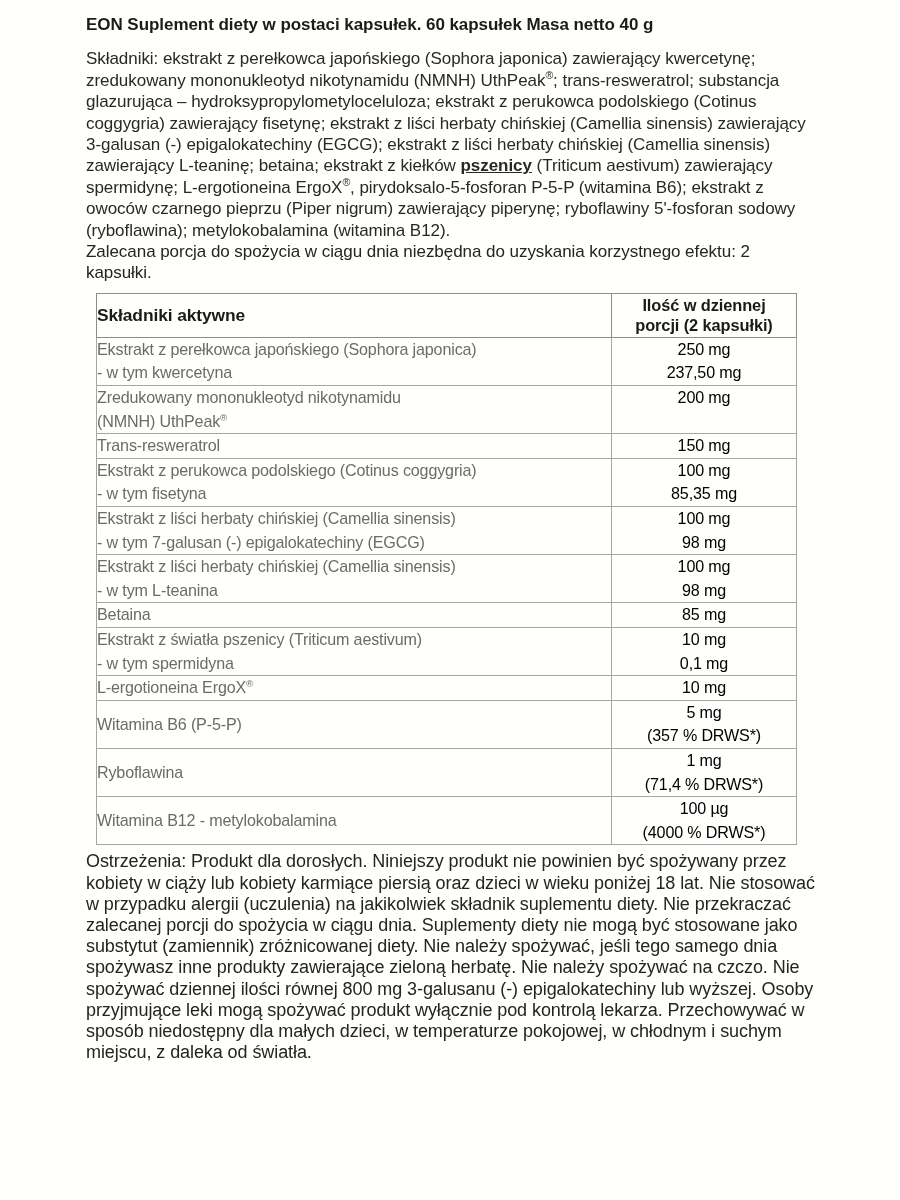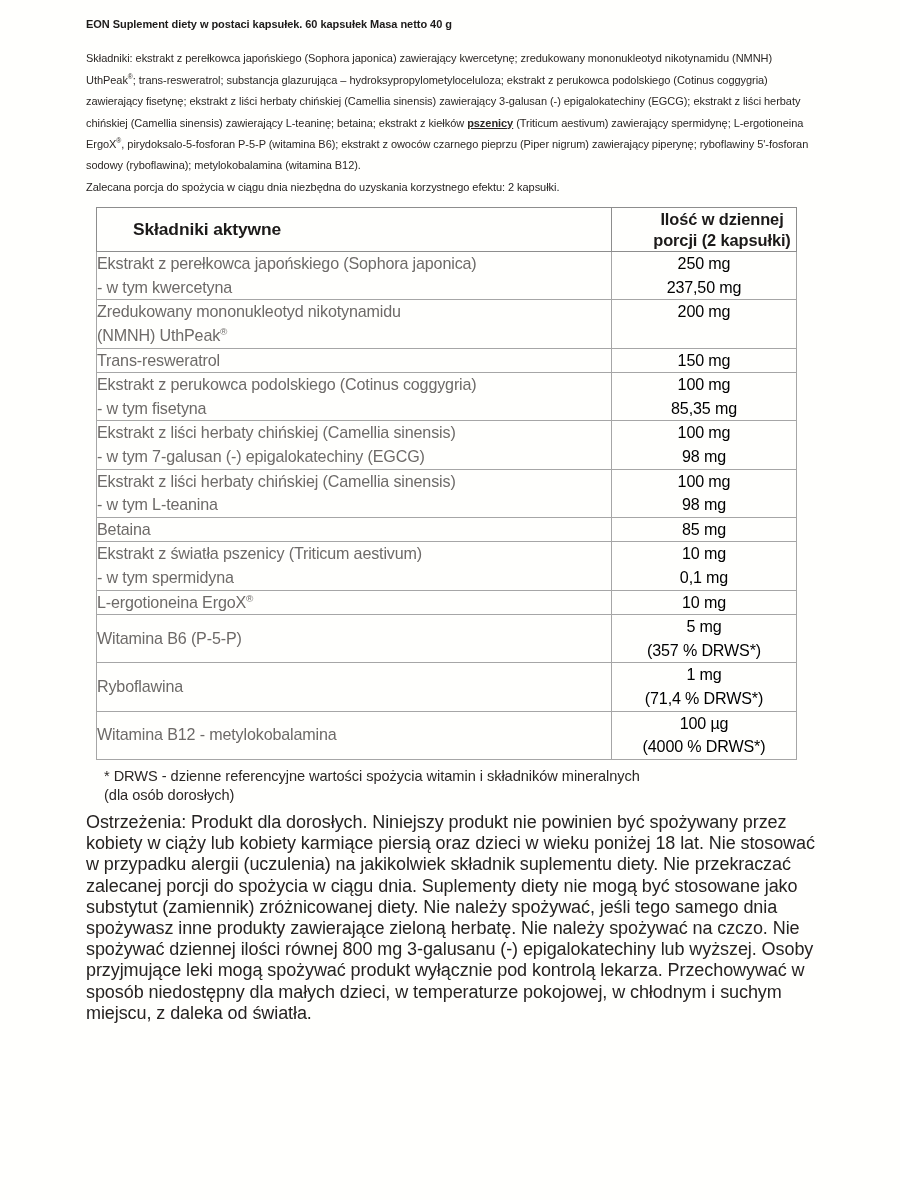--- a/index.html
+++ b/index.html
@@ -19,21 +19,21 @@
   .page {
     position: relative;
     width: 900px;
     height: 1200px;
     box-sizing: border-box;
     padding: 14px 80px 0 86px;
   }
 
   
   .intro {
-    font-size: 11px;
+    font-size: 17px;
     line-height: 21.4px;
     color: #262322;
     letter-spacing: -0.05px;
   }
   .intro .lead {
     font-weight: 600;
     color: #1d1b1a;
   }
   .intro p {
     margin: 0;
@@ -73,21 +73,20 @@
   table.nutri col.c-val  { width: 185px; }
 
   table.nutri th,
   table.nutri td {
     border: 1.1px solid #a6a6a6;
     padding: 0;
     vertical-align: middle;
   }
   table.nutri thead th {
     border-color: #8d8d8d;
-    padding-left: 36px;
   }
 
   th.head-name {
     text-align: left;
     font-size: 17.4px;
     font-weight: 700;
     color: #1c1a19;
     padding: 4px 10px 6px 12px;
     height: 44px;
     box-sizing: border-box;
@@ -222,22 +221,18 @@
             <td class="cell-val"><span>1 mg</span><span class="sub">(71,4 % DRWS*)</span></td>
           </tr>
           <tr class="tall">
             <td class="cell-name"><span>Witamina B12 - metylokobalamina</span></td>
             <td class="cell-val"><span>100 µg</span><span class="sub">(4000 % DRWS*)</span></td>
           </tr>
         </tbody>
     </table>
   </div>
 
-  <div class="footnote">
-    <span>* DRWS - dzienne referencyjne wartości spożycia witamin i składników mineralnych</span><br>
-    <span>(dla osób dorosłych)</span>
-  </div>
 
   <div class="warnings">
     <p>Ostrzeżenia: Produkt dla dorosłych. Niniejszy produkt nie powinien być spożywany przez kobiety w ciąży lub kobiety karmiące piersią oraz dzieci w wieku poniżej 18 lat. Nie stosować w przypadku alergii (uczulenia) na jakikolwiek składnik suplementu diety. Nie przekraczać zalecanej porcji do spożycia w ciągu dnia. Suplementy diety nie mogą być stosowane jako substytut (zamiennik) zróżnicowanej diety. Nie należy spożywać, jeśli tego samego dnia spożywasz inne produkty zawierające zieloną herbatę. Nie należy spożywać na czczo. Nie spożywać dziennej ilości równej 800 mg 3-galusanu (-) epigalokatechiny lub wyższej. Osoby przyjmujące leki mogą spożywać produkt wyłącznie pod kontrolą lekarza. Przechowywać w sposób niedostępny dla małych dzieci, w temperaturze pokojowej, w chłodnym i suchym miejscu, z daleka od światła.</p>
   </div>
 
 </div>
 
 </body></html>

